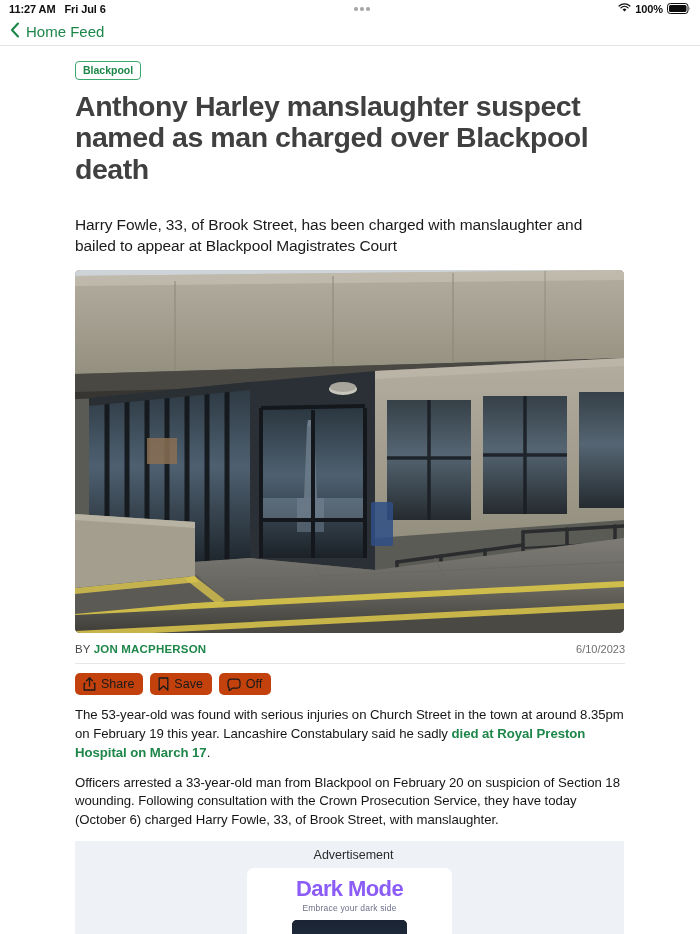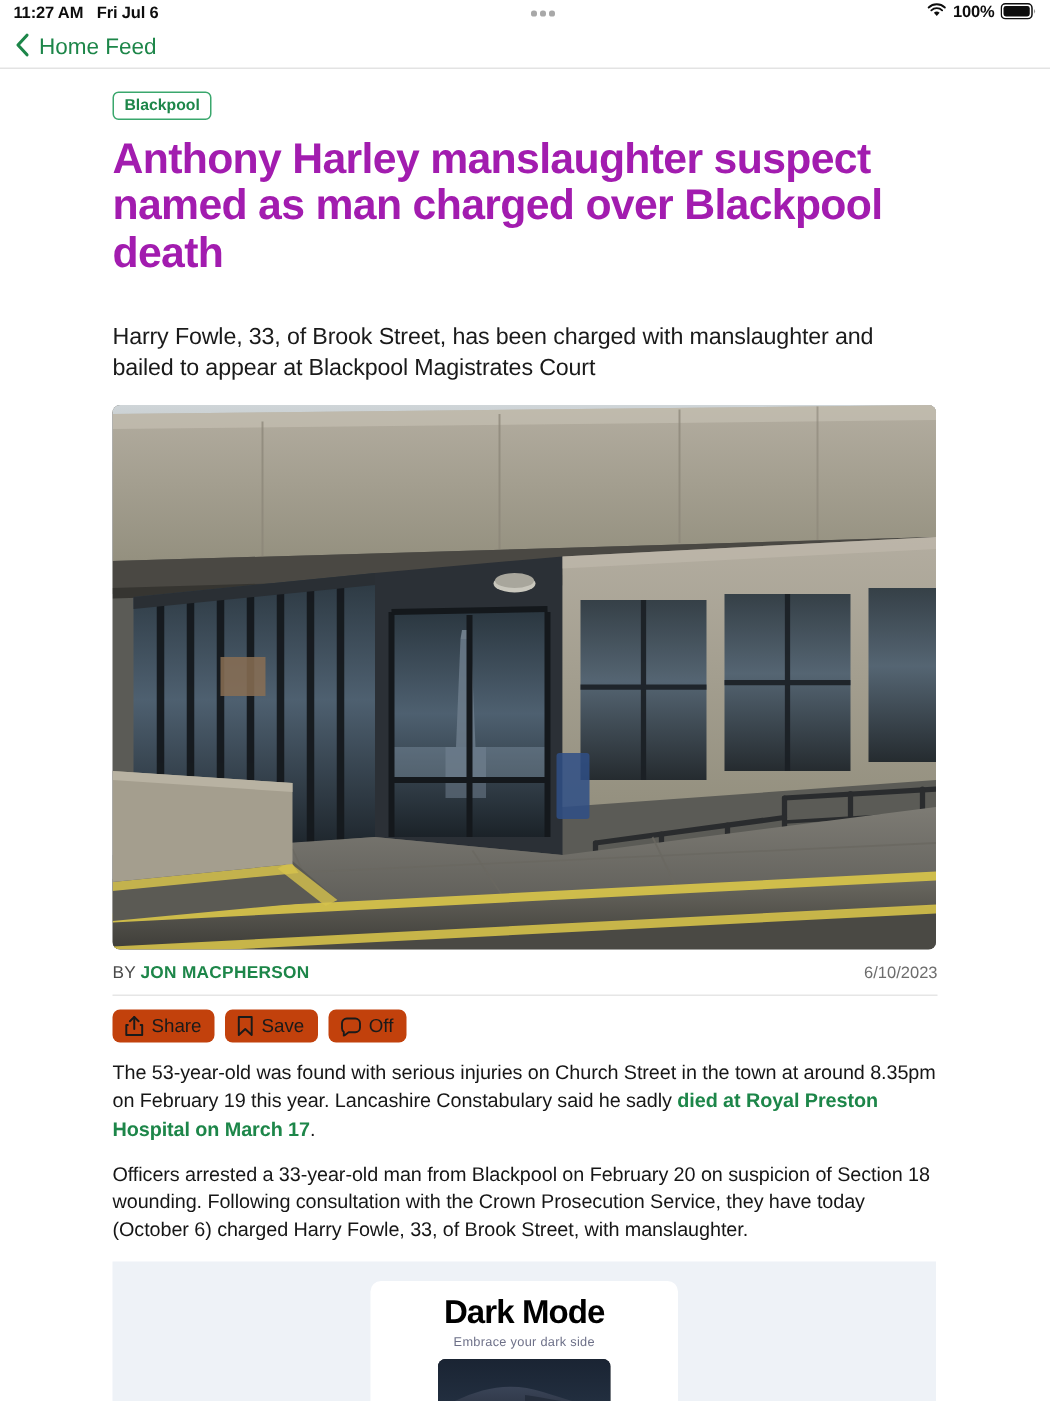--- a/index.html
+++ b/index.html
@@ -62,21 +62,21 @@
     font-weight: bold;
     padding: 3px 7px 3px 7px;
     line-height: 1;
   }
 
   .headline {
     margin-top: 11px;
     font-size: 28.5px;
     line-height: 1.12;
     font-weight: bold;
-    color: #a21caf;
+    color: #404040;
     letter-spacing: -0.45px;
   }
 
   .standfirst {
     margin-top: 28px;
     font-size: 15.5px;
     line-height: 1.36;
     color: #1a1a1a;
     letter-spacing: -0.1px;
   }
@@ -155,21 +155,21 @@
     margin: 6px auto 0 auto;
     width: 205px;
     background: #ffffff;
     border-radius: 7px 7px 0 0;
     padding: 9px 10px 0 10px;
     text-align: center;
   }
   .ad-title {
     font-size: 22px;
     font-weight: bold;
-    color: #000000;
+    color: #8b5cf6;
     letter-spacing: -0.6px;
     line-height: 1.05;
   }
   .ad-sub {
     font-size: 8.5px;
     color: #6d7088;
     margin-top: 3px;
     letter-spacing: 0.2px;
   }
   .ad-image {
@@ -419,20 +419,21 @@
     <p>
       <span>The 53-year-old was found with serious injuries on Church Street in the town at around 8.35pm on February 19 this year. Lancashire Constabulary said he sadly </span><a class="inline-link" href="#">died at Royal Preston Hospital on March 17</a><span>.</span>
     </p>
     <p>
       <span>Officers arrested a 33-year-old man from Blackpool on February 20 on suspicion of Section 18 wounding. Following consultation with the Crown Prosecution Service, they have today (October 6) charged Harry Fowle, 33, of Brook Street, with manslaughter.</span>
     </p>
   </div>
 
   
   <div class="ad-wrap">
+    <div class="ad-label">Advertisement</div>
     <div class="ad-card">
       <div class="ad-title">Dark Mode</div>
       <div class="ad-sub">Embrace your dark side</div>
       <div class="ad-image">
         <svg viewBox="0 0 115 62" preserveAspectRatio="none">
           <defs>
             <linearGradient id="nightSky" x1="0" y1="0" x2="0" y2="1">
               <stop offset="0" stop-color="#1a2433"></stop>
                 <stop offset="1" stop-color="#2b3a4d"></stop>
             </linearGradient>

